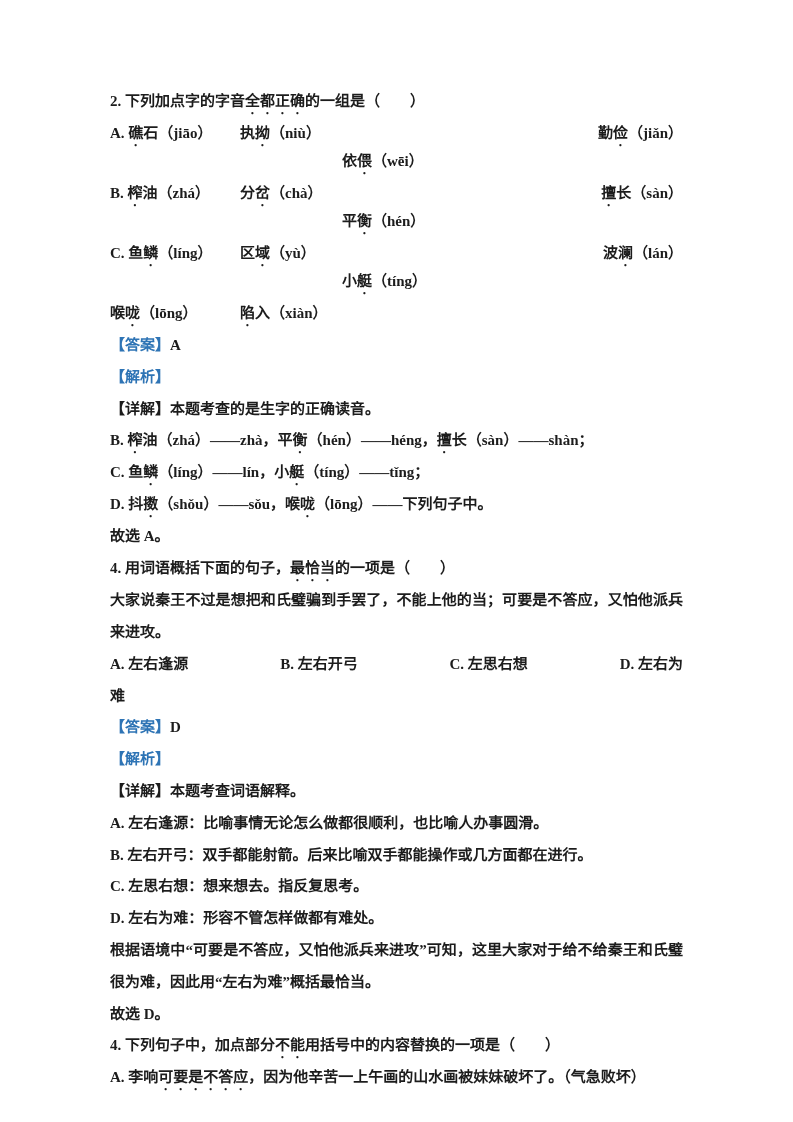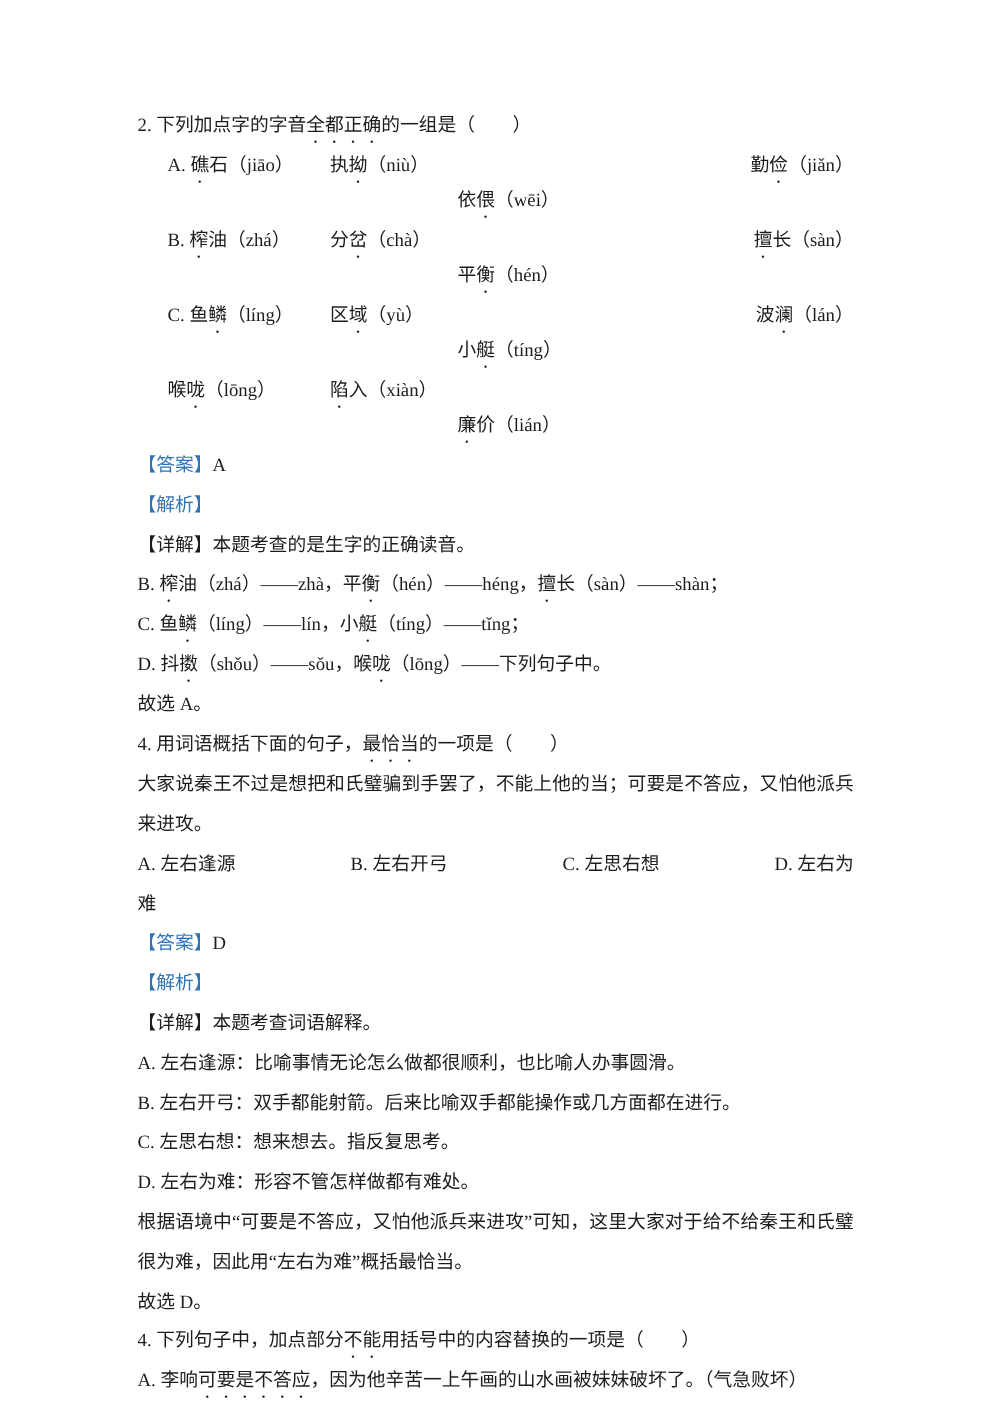--- a/index.html
+++ b/index.html
@@ -7,30 +7,31 @@
     position: relative;
     width: 793px;
     height: 1122px;
     box-sizing: border-box;
     padding: 86px 110px 0 110px;
     background: #ffffff;
     font-family: "Liberation Serif", "DejaVu Serif", serif;
     font-size: 15px;
     color: #1c1c1c;
     overflow: hidden;
+    font-weight: bold;
   }
   p.line {
     margin: 0;
     line-height: 31.8px;
     white-space: normal;
   }
   .just { text-align: justify; }
   .opts4 { display: flex; }
   .opts4 .col { flex: none; white-space: nowrap; }
-  .opts4 .col:nth-child(1) { width: 130px; margin-left: 24px; }
+  .opts4 .col:nth-child(1) { width: 130px; }
   .opts4 .col:nth-child(2) { width: 102px; }
   .opts4 .col:nth-child(3) { width: 106px; margin-top: 28px; }
   .opts4 .col:nth-child(4) { flex: 1; text-align: right; }
   .optsrow { display: flex; justify-content: space-between; }
   .optsrow .col { flex: none; white-space: nowrap; }
   .d {
     -webkit-text-emphasis: filled dot;
     -webkit-text-emphasis-position: under right;
     text-emphasis: filled dot;
     text-emphasis-position: under right;
@@ -56,21 +57,20 @@
       </p>
       <p class="line opts4">
         <span class="col"><span>C. 鱼</span><span class="d">鳞</span><span>（líng）</span></span>
         <span class="col"><span>区</span><span class="d">域</span><span>（yù）</span></span>
         <span class="col"><span>小</span><span class="d">艇</span><span>（tíng）</span></span>
         <span class="col"><span>波</span><span class="d">澜</span><span>（lán）</span></span>
       </p>
       <p class="line opts4">
         <span class="col"><span>喉</span><span class="d">咙</span><span>（lōng）</span></span>
         <span class="col"><span class="d">陷</span><span>入（xiàn）</span></span>
-        <span class="col"><span class="d">廉</span><span>价（lián）</span></span>
       </p>
       <p class="line"><span style="color: rgb(46, 116, 181);">【答案】</span><span>A</span></p>
       <p class="line"><span style="color: rgb(46, 116, 181);">【解析】</span></p>
       <p class="line"><span>【详解】本题考查的是生字的正确读音。</span></p>
       <p class="line"><span>B. </span><span class="d">榨</span><span>油（zhá）——zhà，平</span><span class="d">衡</span><span>（hén）——héng，</span><span class="d">擅</span><span>长（sàn）——shàn；</span></p>
       <p class="line"><span>C. 鱼</span><span class="d">鳞</span><span>（líng）——lín，小</span><span class="d">艇</span><span>（tíng）——tǐng；</span></p>
       <p class="line"><span>D. 抖</span><span class="d">擞</span><span>（shǒu）——sǒu，喉</span><span class="d">咙</span><span>（lōng）——下列句子中。</span></p>
       <p class="line"><span>故选 A。</span></p>
       <p class="line"><span>4. 用词语概括下面的句子，</span><span class="d">最恰当</span><span>的一项是（　　）</span></p>
       <p class="line just"><span>大家说秦王不过是想把和氏璧骗到手罢了，不能上他的当；可要是不答应，又怕他派兵来进攻。</span></p>

